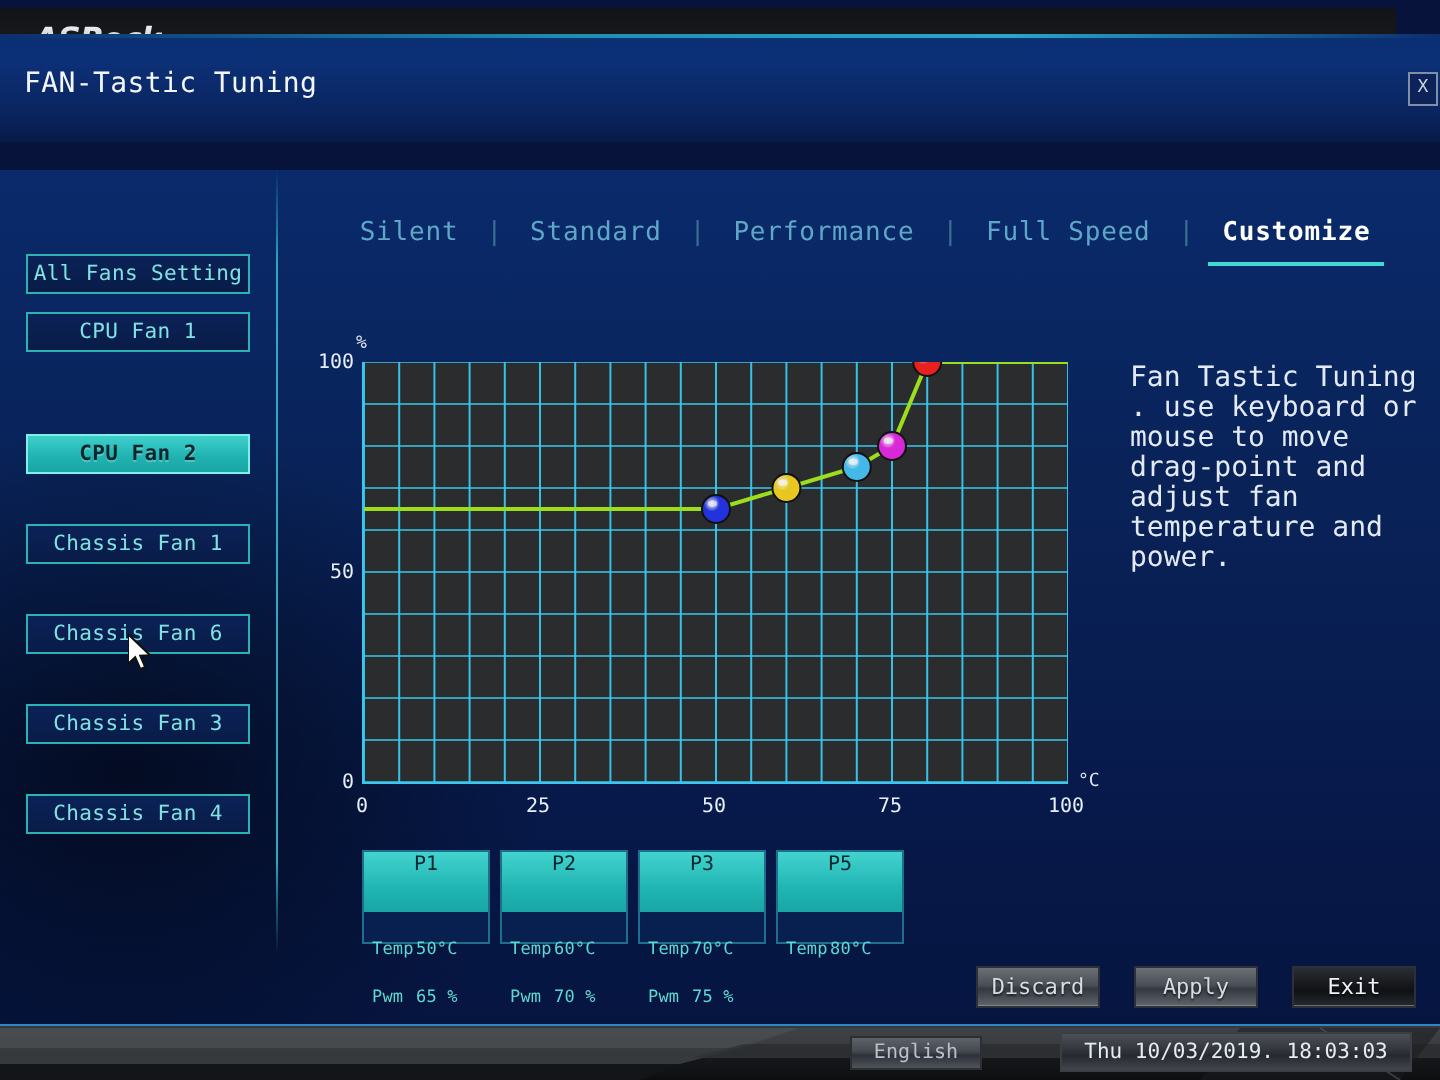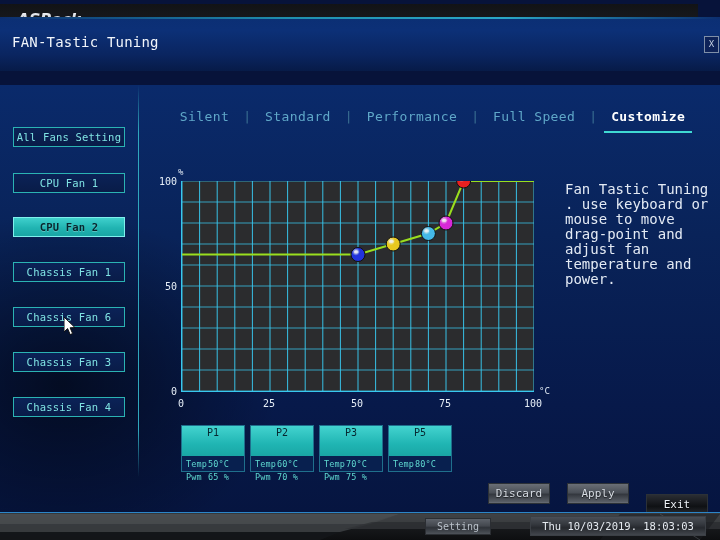--- a/index.html
+++ b/index.html
@@ -147,21 +147,21 @@
     background: #08204f;
     box-sizing: border-box;
     cursor: pointer;
   }
   .pbox-head {
     height: 30px; line-height: 14px; text-align: center;
     background: linear-gradient(180deg,#43d3cf 0%, #20b5b3 60%, #19a6a5 100%);
     color: #06272f; font-size: 10px; font-weight: normal;
   }
   .pbox-row {
-    font-size: 8.5px; color: #5fd8d0; padding: 3px 0 0 4px;
+    font-size: 8.5px; color: #5fd8d0; padding: 14px 0 0 4px;
     letter-spacing: 0.1px; white-space: nowrap;
   }
   .pbox-row .k { display:inline-block; width: 22px; }
 
   
   .actions { position: absolute; left: 488px; top: 398px; width: 220px; height: 22px; }
   .abtn {
     position: absolute; top: 0; width: 62px; height: 21px;
     font-size: 11px; text-align: center; line-height: 20px;
     cursor: pointer; box-sizing: border-box;
@@ -215,21 +215,21 @@
     <div class="page-title">FAN-Tastic Tuning</div>
   </div>
   <div class="close-btn">X</div>
 
   <div class="body-area">
 
     <div class="vdivider"></div>
 
     <div class="sidebar">
       <div class="fanbtn" style="top:42px"><span>All Fans Setting</span></div>
-      <div class="fanbtn" style="top:88px"><span>CPU Fan 1</span></div>
+      <div class="fanbtn" style="top:71px"><span>CPU Fan 1</span></div>
       <div class="fanbtn selected" style="top:132px"><span>CPU Fan 2</span></div>
       <div class="fanbtn" style="top:177px"><span>Chassis Fan 1</span></div>
       <div class="fanbtn" style="top:222px"><span>Chassis Fan 6</span></div>
       <div class="fanbtn" style="top:267px"><span>Chassis Fan 3</span></div>
       <div class="fanbtn" style="top:312px"><span>Chassis Fan 4</span></div>
 
       <div class="cursor">
         <svg width="14" height="20" viewBox="0 0 14 20">
           <polygon points="0,0 0,15 3.6,11.6 6.2,17.6 8.6,16.5 6.1,10.8 11,10.6" fill="#ffffff" stroke="#101010" stroke-width="1"></polygon>
         </svg>
@@ -358,33 +358,33 @@
       </div>
       <div class="pbox">
         <div class="pbox-head">P5</div>
         <div class="pbox-row"><span class="k">Temp</span><span>80°C</span></div>
       </div>
     </div>
 
     <div class="actions">
       <div class="abtn" style="left:0px;">Discard</div>
       <div class="abtn" style="left:79px;">Apply</div>
-      <div class="abtn dark" style="left:158px;margin-top:11px;">Exit</div>
+      <div class="abtn dark" style="left:158px;">Exit</div>
     </div>
 
   </div>
 
   <div class="bottom">
     <div class="bottom-line"></div>
     <svg width="720" height="28" viewBox="0 0 720 28">
       <polygon points="0,2 400,2 370,12 0,12" fill="#4e5154" opacity="0.85"></polygon>
       <polygon points="0,12 370,12 340,20 0,20" fill="#3b3e41" opacity="0.9"></polygon>
       <polygon points="400,2 720,2 720,10 372,10" fill="#44474a" opacity="0.75"></polygon>
       <polygon points="372,10 720,10 720,17 345,17" fill="#303336" opacity="0.85"></polygon>
       <polygon points="620,2 720,2 700,28 600,28" fill="#1a1c1f" opacity="0.55"></polygon>
       <polygon points="0,20 340,20 320,28 0,28" fill="#141619" opacity="0.9"></polygon>
       <line x1="660" y1="2" x2="700" y2="28" stroke="#5b6066" stroke-width="1" opacity="0.5"></line>
     </svg>
-    <div class="langbtn" style="left:425px; top:6px;">Setting</div>
+    <div class="langbtn" style="left:425px; top:6px;">English</div>
     <div class="clockbox" style="left:530px; top:4px;">Thu 10/03/2019. 18:03:03</div>
   </div>
 
 </div>
 
 </body></html>

